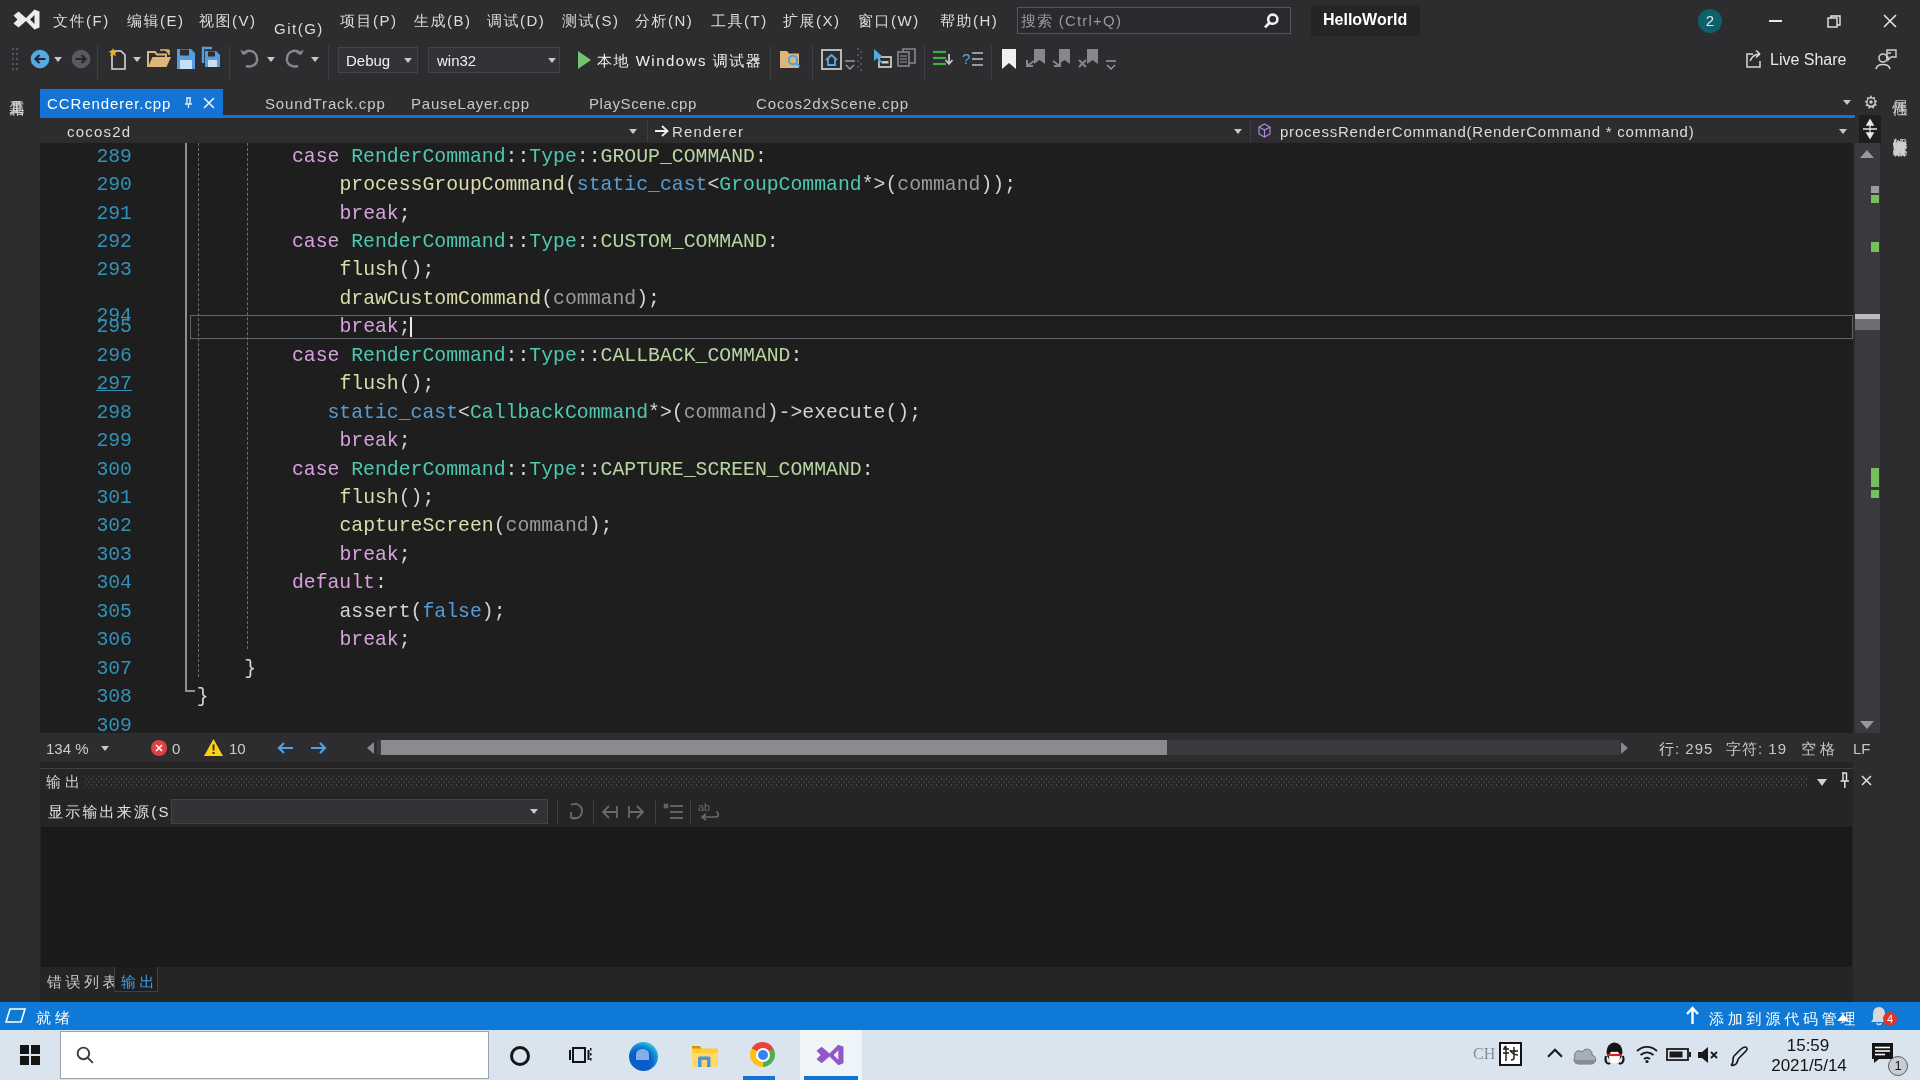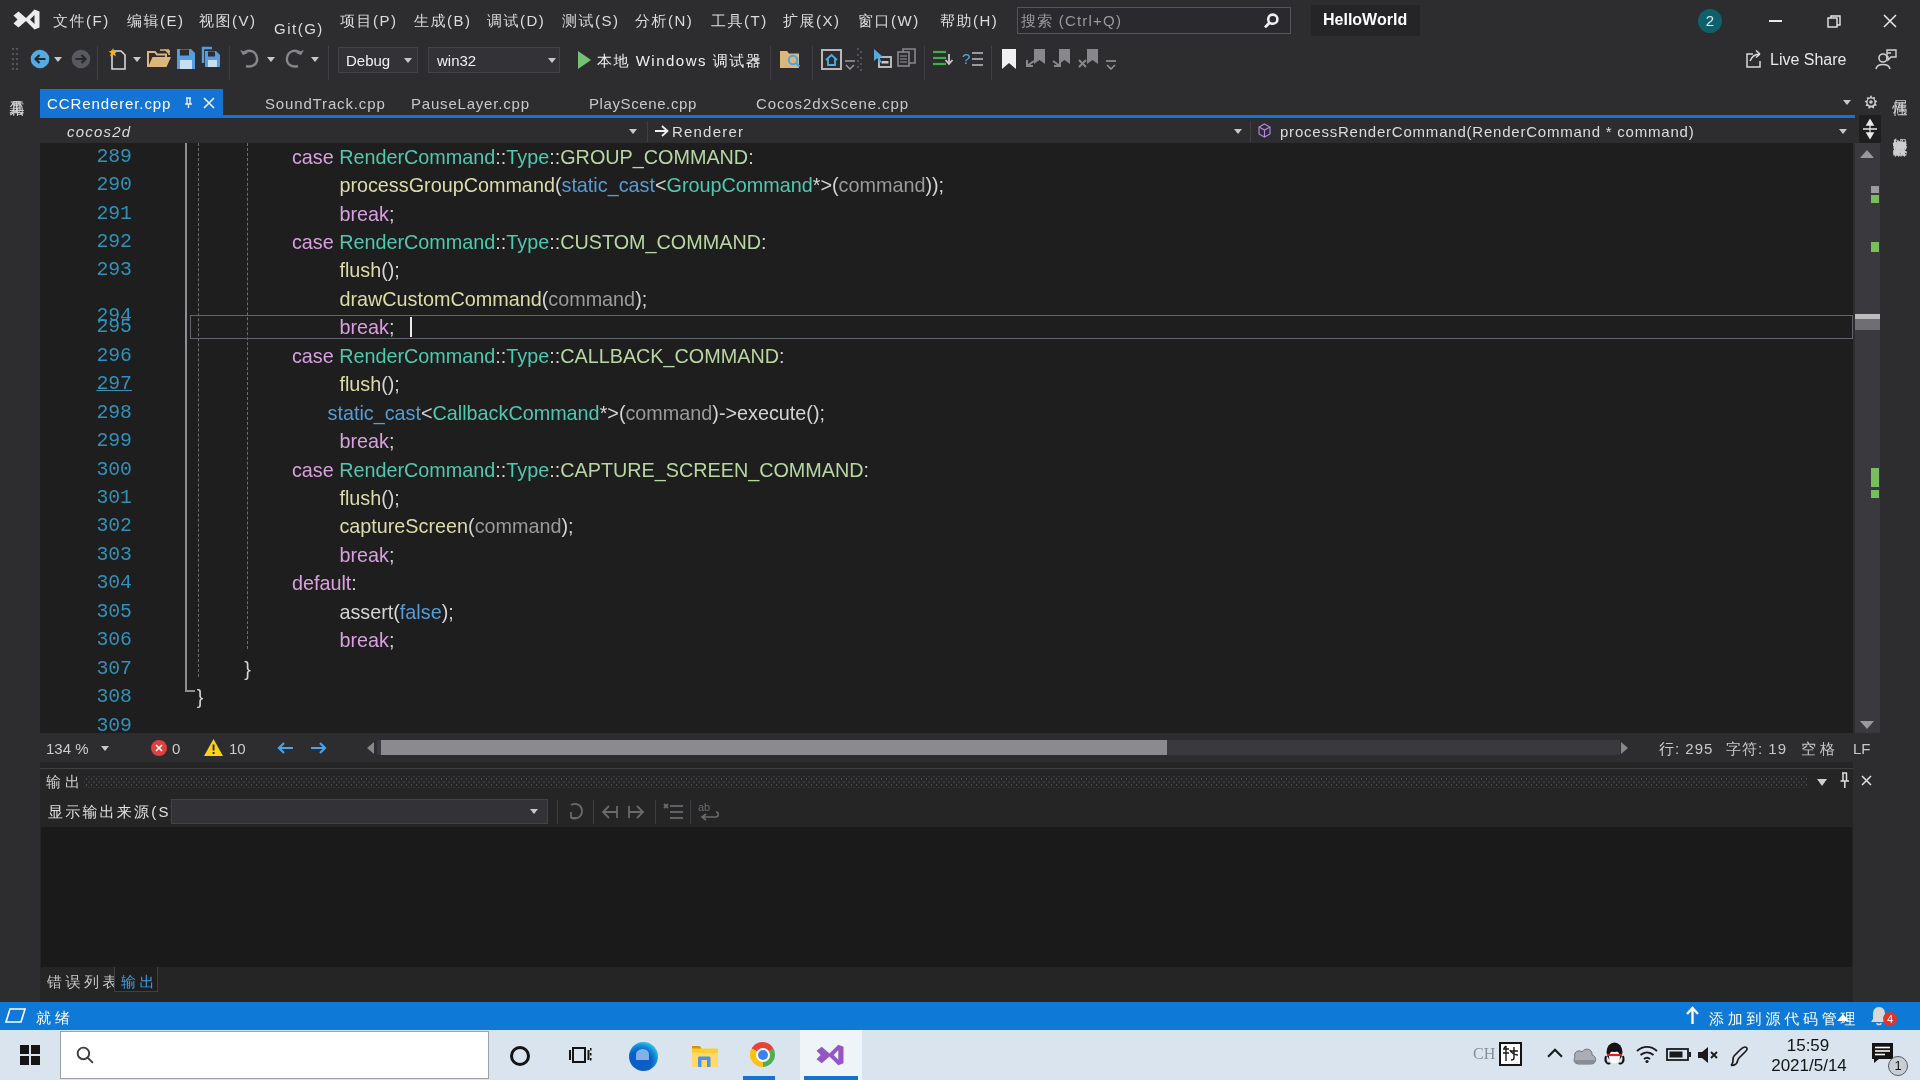--- a/index.html
+++ b/index.html
@@ -1,21 +1,21 @@
 <!DOCTYPE html>
 <html><head><meta charset="utf-8">
 <style>
 html,body{margin:0;padding:0;width:1920px;height:1080px;overflow:hidden;background:#2d2d30;font-family:"Liberation Sans",sans-serif;}
 *{box-sizing:border-box;}
 .ab{position:absolute;}
 .t15{font-size:15px;color:#dcdcdc;white-space:pre;}
 svg{position:absolute;overflow:visible;}
 .sep{width:1px;background:#3f3f46;}
 .car{width:0;height:0;border-left:4px solid transparent;border-right:4px solid transparent;border-top:5px solid #c8c8c8;}
-.L{position:absolute;font-family:Liberation Sans, sans-serif;font-size:19.8px;line-height:28.45px;height:29px;white-space:pre;color:#d4d4d4;}
+.L{position:absolute;font-family:Liberation Mono, monospace;font-size:19.8px;line-height:28.45px;height:29px;white-space:pre;color:#d4d4d4;}
 .k{color:#d8a0df}.c{color:#4ec9b0}.e{color:#b8d7a3}.f{color:#dcdcaa}.b{color:#569cd6}.g{color:#9b9b9b}
 .ln{position:absolute;left:70px;width:62px;text-align:right;font-family:"Liberation Mono",monospace;font-size:19.8px;line-height:28.45px;color:#3191b8;}
 </style></head>
 <body>
 
 <div class="ab" id="titlebar" style="left:0;top:0;width:1920px;height:40px;background:#2d2d30;"></div>
 <svg class="ab" style="left:13px;top:6px" width="27" height="27" viewBox="0 0 27 27">
 <path d="M0.5 9.5 L5.5 5.5 L13 12 L21.5 3.5 L26.5 5.5 V21.5 L21.5 23.5 L13 15 L5.5 21.5 L0.5 17.5 L4.5 13.5 Z" fill="#ececec"></path>
 <path d="M21.5 9 L17 13.5 L21.5 18 Z" fill="#2d2d30"></path>
   </svg>
@@ -240,21 +240,21 @@
 <svg class="ab" style="left:1862px;top:119px" width="16" height="20" viewBox="0 0 16 20">
 <g stroke="#e8e8e8" stroke-width="1.5" fill="#e8e8e8">
       <line x1="1" y1="10" x2="15" y2="10"></line>
       <path d="M8 1 L11 6 L5 6 Z"></path>
       <path d="M8 19 L11 14 L5 14 Z"></path>
       <line x1="8" y1="6" x2="8" y2="14" stroke-width="1.2"></line>
     </g>
   </svg>
 
 <div class="ab" style="left:40px;top:120px;width:1815px;height:23px;background:#2d2d30;"></div>
-<div class="ab t15" style="left:67px;top:123px;letter-spacing:1.2px;font-style:italic;">cocos2d</div>
+<div class="ab t15" style="left:67px;top:123px;letter-spacing:1.2px;">cocos2d</div>
 <div class="ab car" style="left:629px;top:129px;"></div>
 <div class="ab sep" style="left:647px;top:121px;height:21px;"></div>
 <svg class="ab" style="left:654px;top:123px" width="16" height="16" viewBox="0 0 16 16">
 <path d="M1 8 H13 M8 3 L13.5 8 L8 13" fill="none" stroke="#f0f0f0" stroke-width="1.8"></path>
   </svg>
 <div class="ab t15" style="left:672px;top:123px;letter-spacing:1.2px;">Renderer</div>
 <div class="ab car" style="left:1234px;top:129px;"></div>
 <div class="ab sep" style="left:1250px;top:121px;height:21px;"></div>
 <svg class="ab" style="left:1258px;top:123px" width="13" height="15" viewBox="0 0 13 15">
 <g fill="none" stroke="#b18ae0" stroke-width="1.1">

